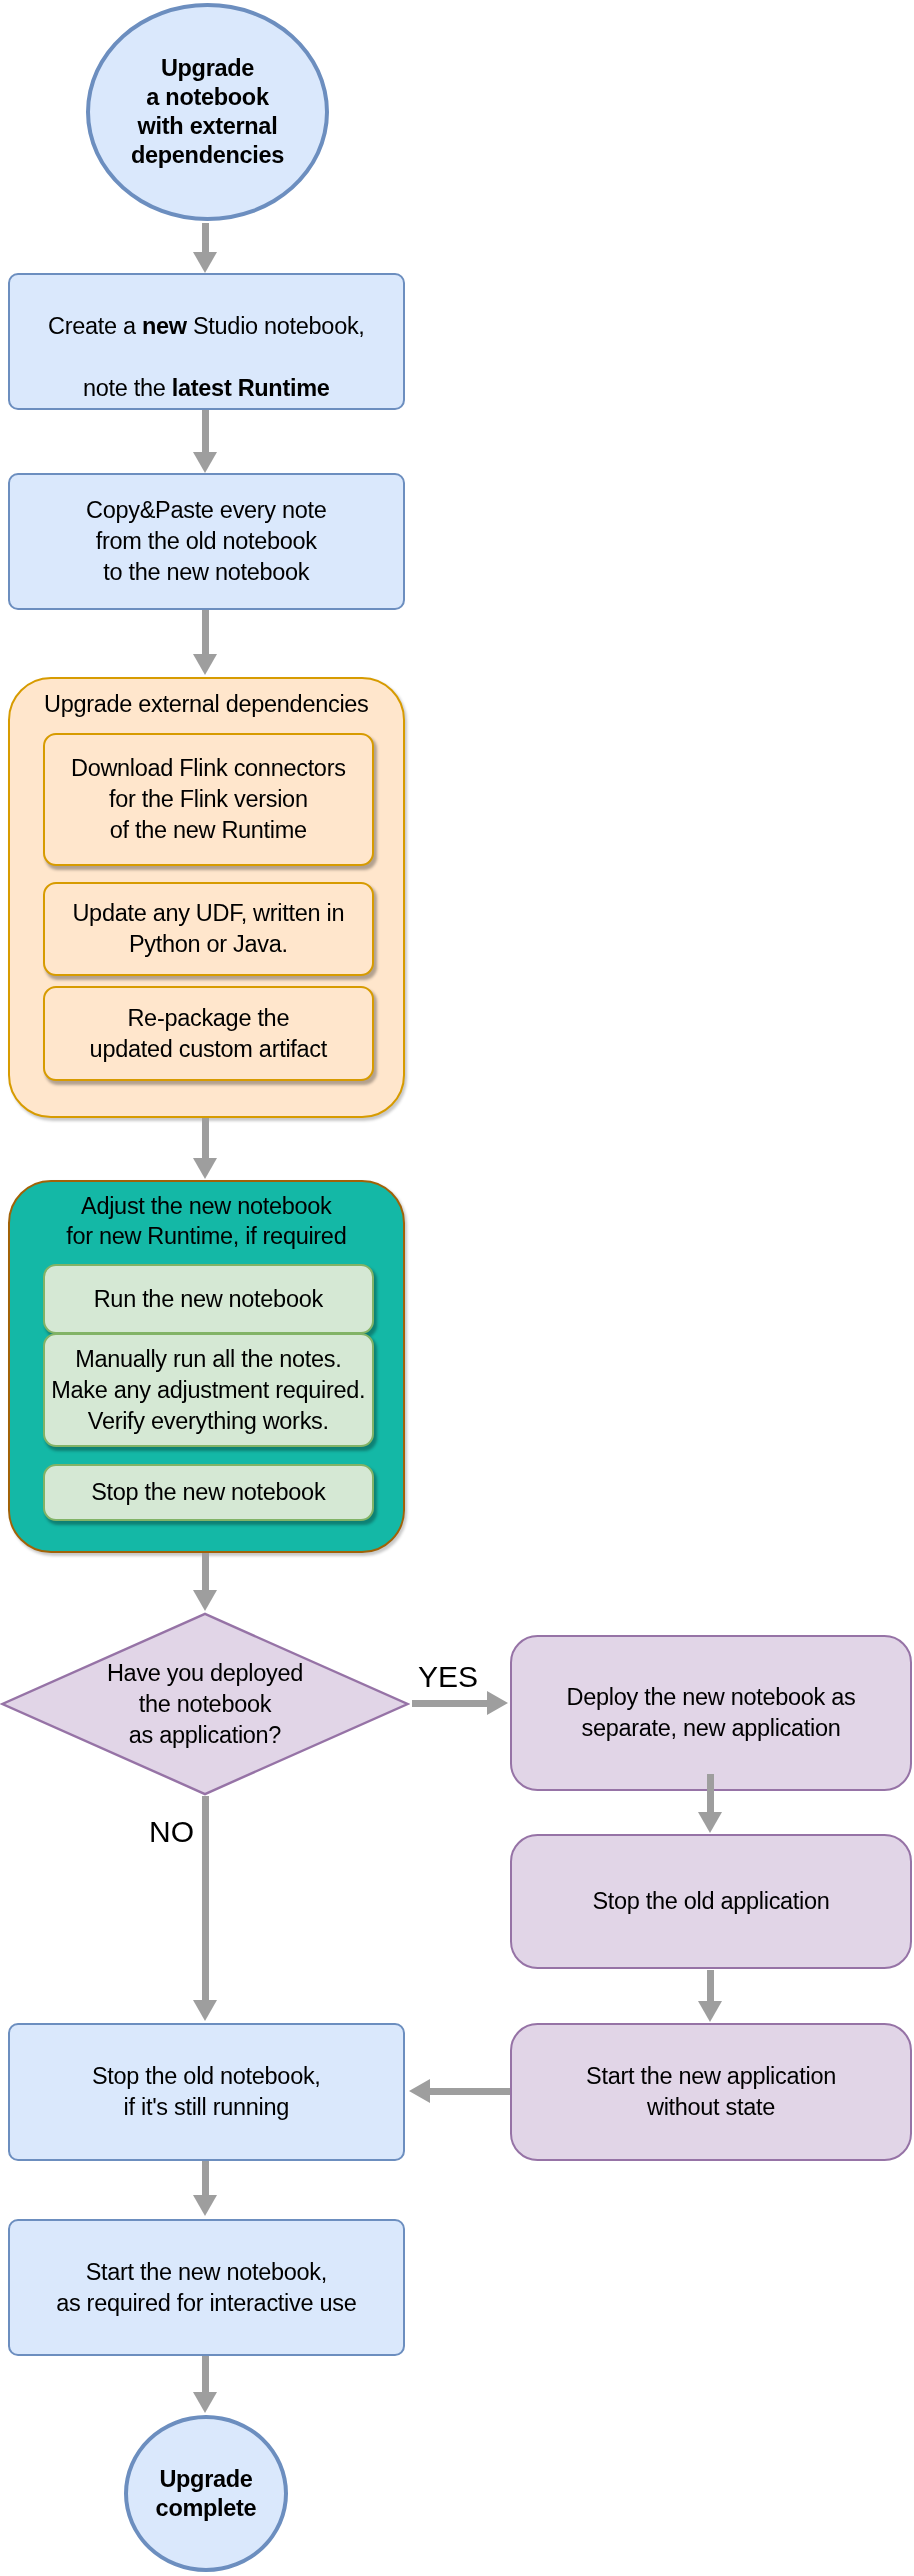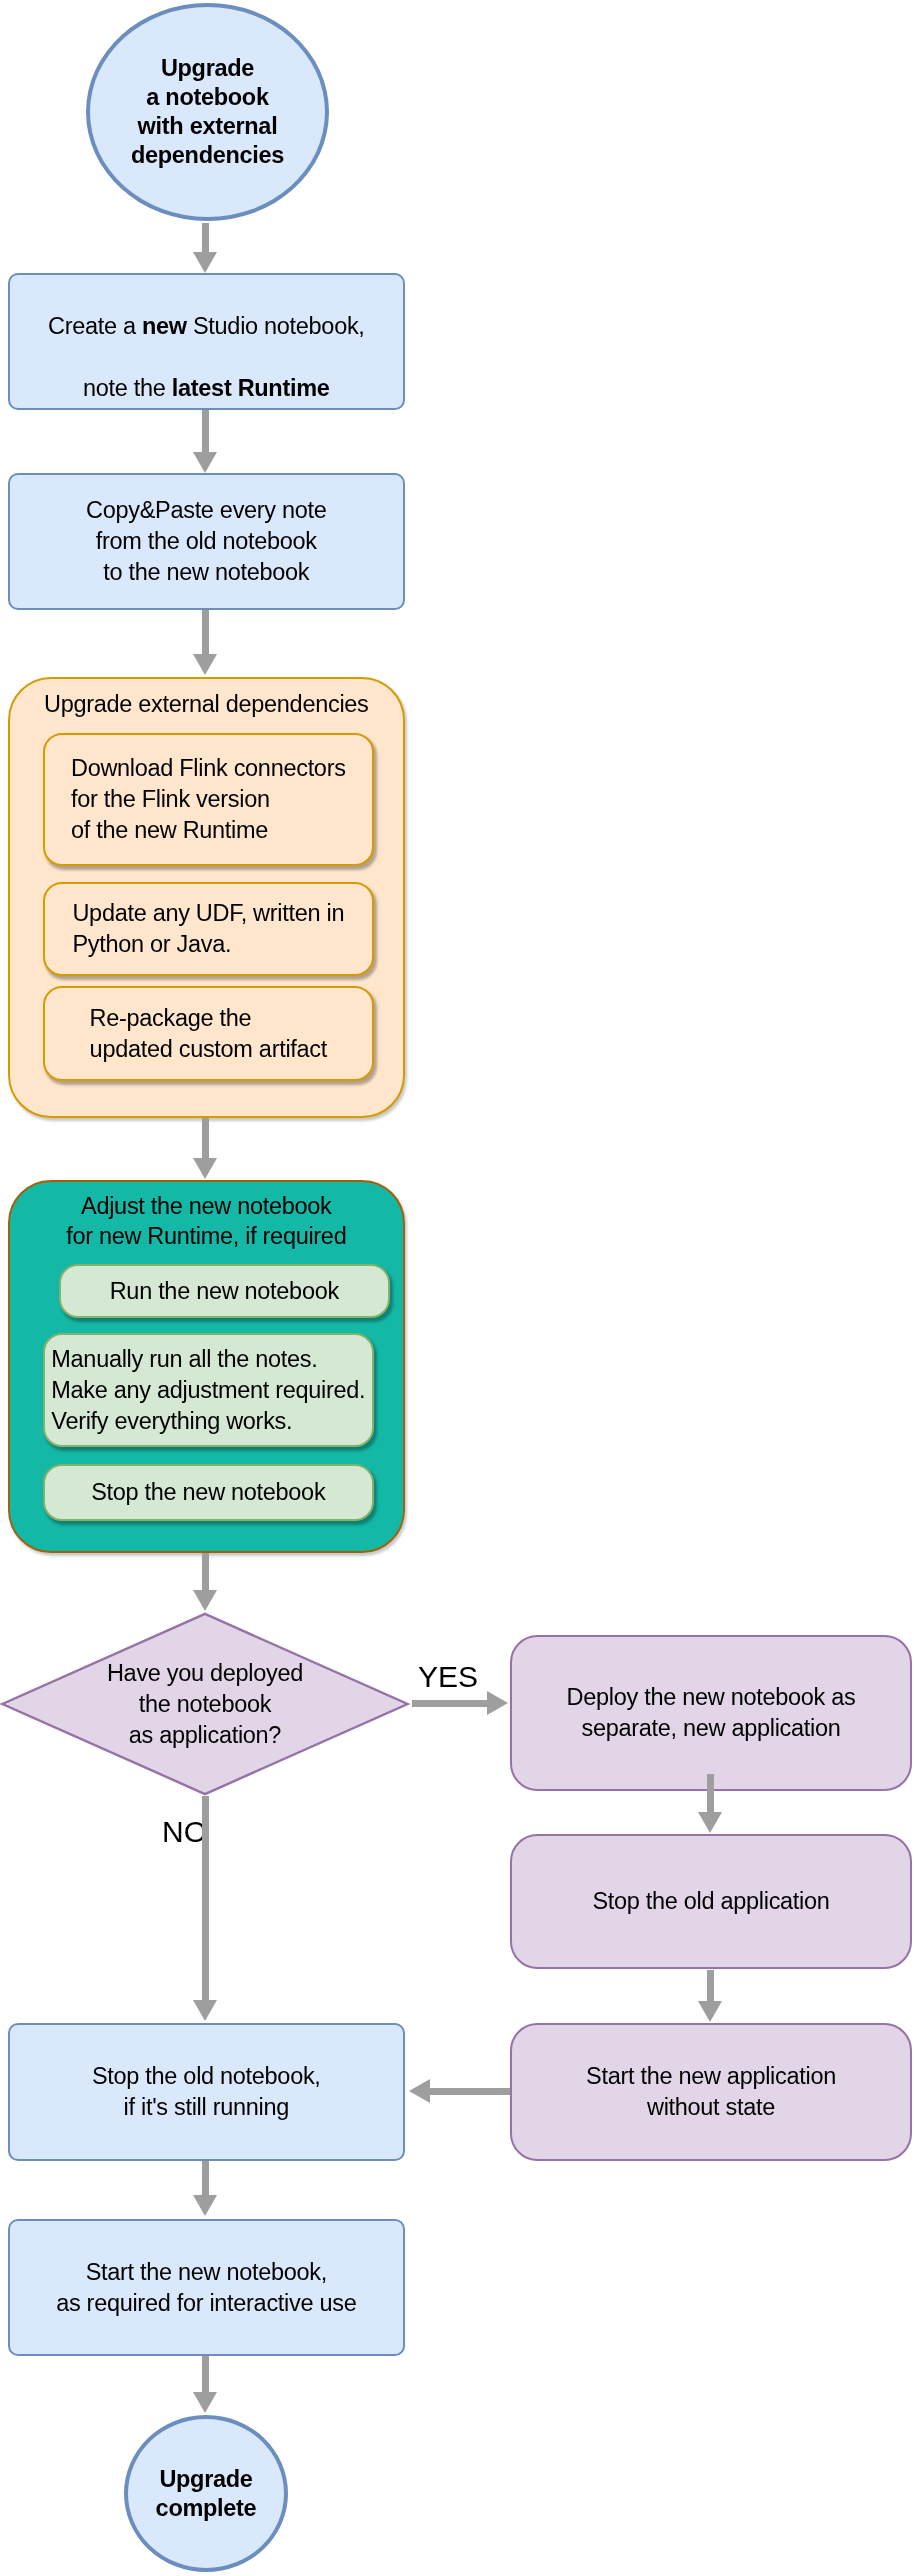--- a/index.html
+++ b/index.html
@@ -24,22 +24,22 @@
     padding-left:32px;
   }
   .orange-c{background:#ffe6cc;border:2px solid #d79b00;}
   .green-c{background:#14b8a6;border:2px solid #a16207;}
   .c-title{
     position:absolute;left:0;width:100%;text-align:center;white-space:pre-line;
     font-size:23.5px;line-height:30px;letter-spacing:-0.3px;
   }
   .inner{
     position:absolute;display:flex;align-items:center;justify-content:center;
-    text-align:left;white-space:pre-line;font-size:23.5px;line-height:31px;
-    letter-spacing:-0.3px;box-sizing:border-box;border-radius:19px;
+    text-align:center;white-space:pre-line;font-size:23.5px;line-height:31px;
+    letter-spacing:-0.3px;box-sizing:border-box;border-radius:13px;
     box-shadow:2.5px 3.4px 2.9px rgba(0,0,0,0.3);
   }
   .orange-i{background:#ffe6cc;border:2px solid #d79b00;}
   .green-i{background:#d5e8d4;border:2px solid #82b366;}
   .diamond-wrap{position:absolute;}
   .diamond-wrap svg{position:absolute;left:0;top:0;}
   .diamond-label{
     position:absolute;left:0;top:0;width:100%;height:100%;
     display:flex;align-items:center;justify-content:center;text-align:center;
     white-space:pre-line;font-size:23.5px;line-height:31px;letter-spacing:-0.3px;
@@ -118,21 +118,21 @@
   </div>
 
   <div class="arrow v" style="left:193px;top:1118px;width:25.5px;height:61px;">
     <div class="shaft"></div>
       <div class="head"></div>
   </div>
 
   <div class="container-box green-c" style="left:7.8px;top:1180px;width:397px;height:373px;">
     <div class="c-title" style="top:8.8px;">Adjust the new notebook
 for new Runtime, if required</div>
-    <div class="inner green-i" style="left:33px;top:82px;width:331px;height:54px;margin-left:16px;">Run the new notebook</div>
+    <div class="inner green-i" style="left:33px;top:82px;width:331px;height:70px;">Run the new notebook</div>
     <div class="inner green-i" style="left:33px;top:151px;width:331px;height:114px;">Manually run all the notes.
 Make any adjustment required.
 Verify everything works.</div>
     <div class="inner green-i" style="left:33px;top:282px;width:331px;height:57px;">Stop the new notebook</div>
   </div>
 
   <div class="arrow v" style="left:193px;top:1553px;width:25.5px;height:58px;">
     <div class="shaft"></div>
       <div class="head"></div>
   </div>
@@ -163,21 +163,21 @@
   <div class="node purple" style="left:510px;top:1834px;width:402px;height:135px;">Stop the old application</div>
 
   <div class="arrow v" style="left:698px;top:1970px;width:25.5px;height:52px;">
     <div class="shaft"></div>
       <div class="head"></div>
   </div>
 
   <div class="node purple" style="left:510px;top:2023px;width:402px;height:138px;">Start the new application
 without state</div>
 
-  <div class="edge-label" style="left:162px;top:1815px;">NO</div>
+  <div class="edge-label" style="left:149px;top:1815px;">NO</div>
   <div class="arrow v" style="left:193px;top:1796px;width:25.5px;height:225px;">
     <div class="shaft"></div>
       <div class="head"></div>
   </div>
 
   <div class="arrow h-left" style="left:409px;top:2079px;width:101px;height:25.5px;">
     <div class="shaft"></div>
       <div class="head"></div>
   </div>
 

